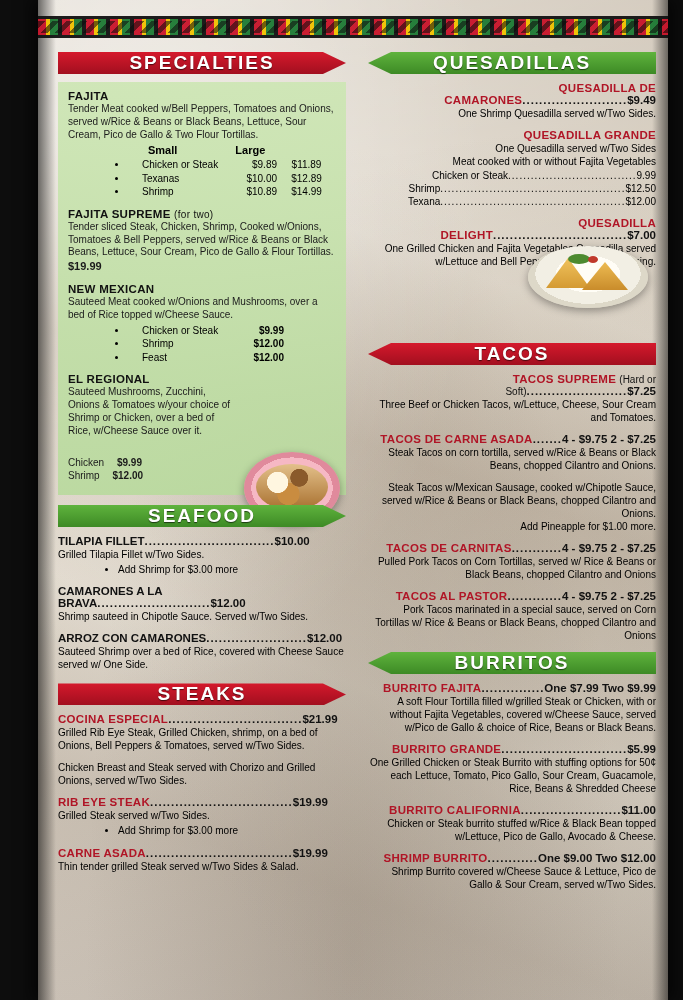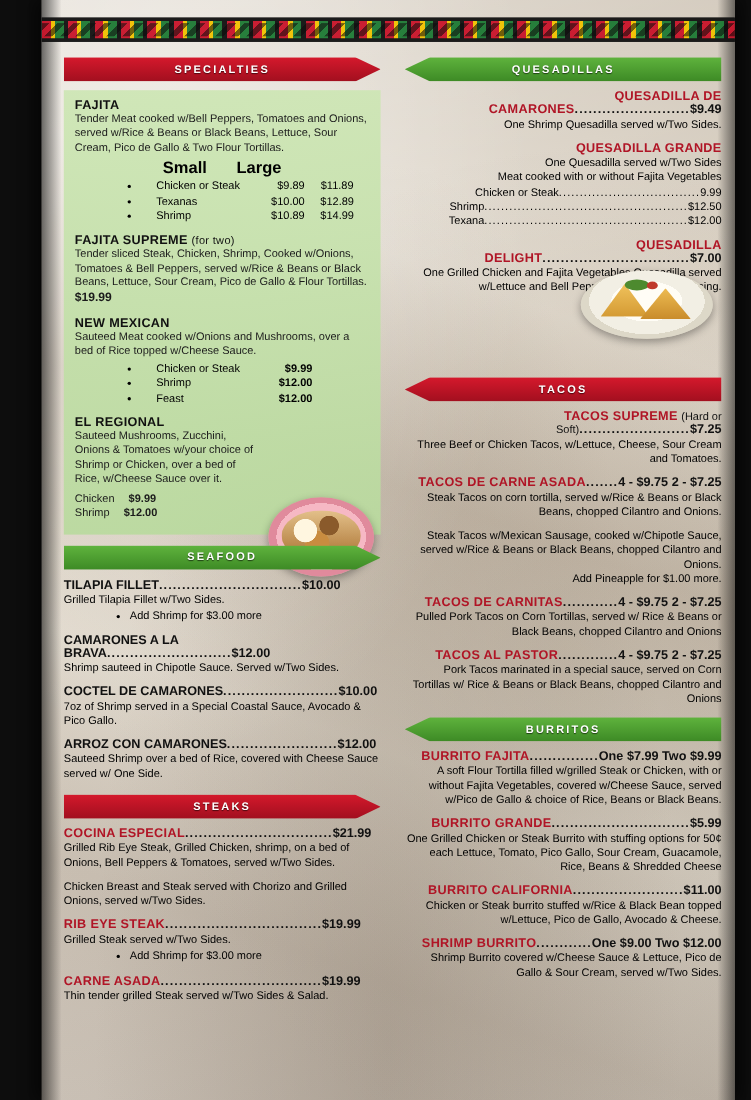--- a/index.html
+++ b/index.html
@@ -50,21 +50,21 @@
   }
 
   .col{ position:absolute; top:52px; }
   .col-left{ left:20px; width:288px; }
   .col-right{ left:330px; width:288px;text-align:right; }
 
   
   .banner{
     position:relative; height:22px; margin:0 0 8px 0;
     display:flex; align-items:center; justify-content:center;
-    color:#fff; font-weight:bold; font-size:10px; letter-spacing:2px;
+    color:#fff; font-weight:bold; font-size:19px; letter-spacing:2px;
     text-shadow:0 1px 1px rgba(0,0,0,0.6);
     font-family:"Liberation Sans", sans-serif;
   }
   .banner .ribbon{
     position:absolute; inset:0;
     clip-path: polygon(0 0, 100% 0, 100% 100%, 0 100%, 3% 50%);
   }
   .banner.red .ribbon{ background:linear-gradient(180deg,#d5192c,#a20f1f); }
   .banner.green .ribbon{ background:linear-gradient(180deg,#5fb33d,#3d8a25); }
   .banner .btxt{ position:relative; z-index:2; }
@@ -79,21 +79,21 @@
   .item{ margin-bottom:9px; }
   .iname{
     font-weight:bold; font-size:11.5px; color:#111; letter-spacing:0.3px;
   }
   .iname.red{ color:#b01526; }
   .dots{ letter-spacing:1px; }
   .price{ font-weight:bold; }
   .desc{ font-size:10px; color:#1b1b1b; line-height:1.28; margin-top:1px; }
   .sublist{ margin:2px 0 0 14px; font-size:10px; line-height:1.35; }
   .sublist li{ list-style:disc; margin-left:6px; }
-  .colhdr{ display:flex; font-size:15px; font-weight:bold; margin:3px 0 1px 80px; gap:27px; }
+  .colhdr{ display:flex; font-size:11px; font-weight:bold; margin:3px 0 1px 80px; gap:58px; }
   .szrow{ display:flex; font-size:10px; margin-left:14px; }
   .szrow .nm{ width:86px; }
   .szrow .p1{ width:56px; text-align:right; }
   .szrow .p2{ width:62px; text-align:center; }
 
   .line-item{ font-size:11.5px; font-weight:bold; color:#111; }
   .r-desc{ font-size:10px; line-height:1.3; margin-top:1px; }
   .plate{
     position:absolute;
     background: radial-gradient(ellipse at 50% 45%, #fffdf6 0 38%, #f2efe4 38% 62%, #ddd8c8 62% 100%);
@@ -212,21 +212,21 @@
                 <span class="nm">Feast</span>
                 <span class="p1" style="font-weight:bold">$12.00</span>
               </span>
             </li>
         </ul>
       </div>
 
       <div class="item" style="margin-bottom:2px">
         <div class="iname">EL REGIONAL</div>
         <div class="desc" style="width:62%">Sauteed Mushrooms, Zucchini, Onions &amp; Tomatoes w/your choice of Shrimp or Chicken, over a bed of Rice, w/Cheese Sauce over it.</div>
-        <div class="desc" style="width:62%;margin-top:6px">
+        <div class="desc" style="width:62%;margin-top:20px">
           <span>Chicken</span>
           <b style="margin-left:10px">$9.99</b>
           <br>
           <span>Shrimp</span>
           <b style="margin-left:10px">$12.00</b>
         </div>
         <div class="regional-photo">
           <div class="plate"></div>
             <div class="food"></div>
         </div>
@@ -246,26 +246,20 @@
         <div class="r-desc">Grilled Tilapia Fillet w/Two Sides.</div>
         <ul class="sublist">
             <li>Add Shrimp for $3.00 more</li>
           </ul>
       </div>
       <div class="item">
         <div class="line-item">
           <span>CAMARONES A LA BRAVA</span><span class="dots">...........................</span><span class="price">$12.00</span>
         </div>
         <div class="r-desc">Shrimp sauteed in Chipotle Sauce. Served w/Two Sides.</div>
-      </div>
-      <div class="item">
-        <div class="line-item">
-          <span>COCTEL DE CAMARONES</span><span class="dots">.........................</span><span class="price">$10.00</span>
-        </div>
-        <div class="r-desc">7oz of Shrimp served in a Special Coastal Sauce, Avocado &amp; Pico Gallo.</div>
       </div>
       <div class="item">
         <div class="line-item">
           <span>ARROZ CON CAMARONES</span><span class="dots">........................</span><span class="price">$12.00</span>
         </div>
         <div class="r-desc">Sauteed Shrimp over a bed of Rice, covered with Cheese Sauce served w/ One Side.</div>
       </div>
     </div>
 
     <div class="banner red r-left" style="margin-top:12px">

